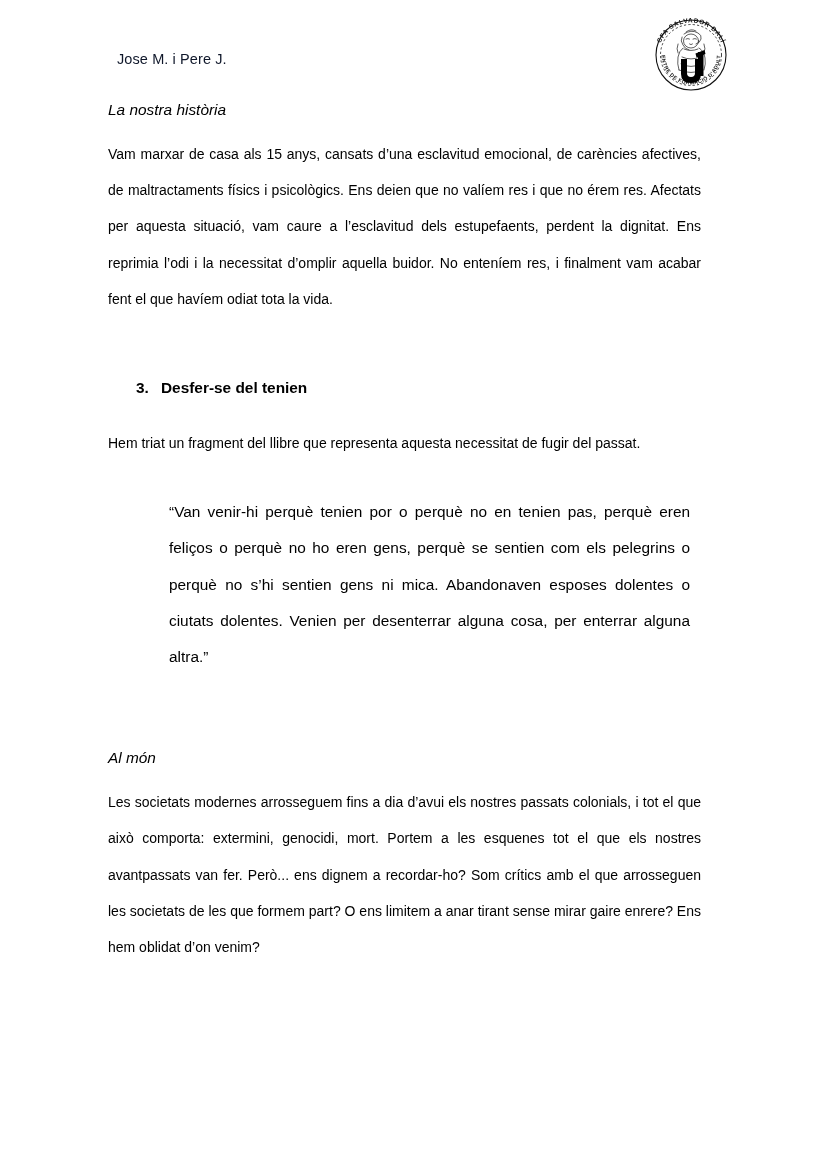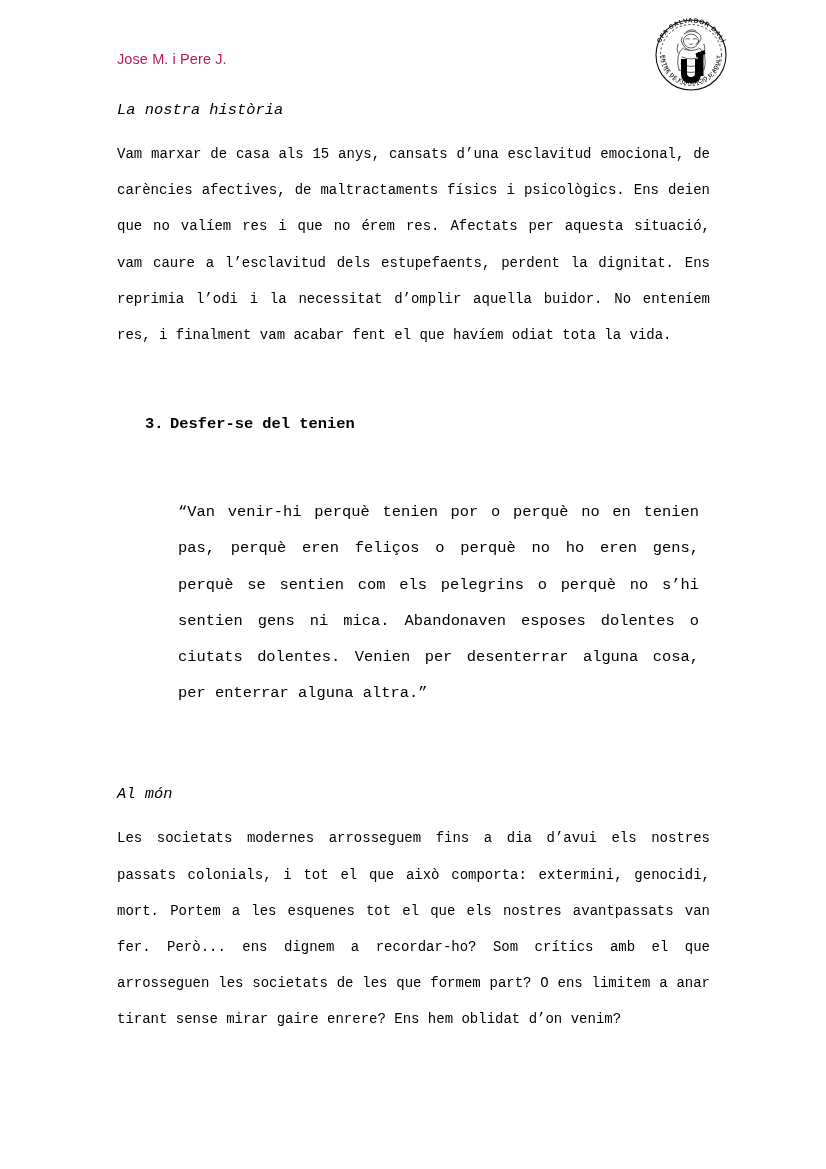--- a/index.html
+++ b/index.html
@@ -30,41 +30,40 @@
     width: 826px;
     height: 100px;
   }
   .header-name {
     position: absolute;
     left: 117px;
     top: 49px;
     font-size: 14.5px;
     line-height: 20px;
     letter-spacing: 0.1px;
-    color: #be185d;
+    color: #0f172a;
     white-space: nowrap;
   }
 
   
   .logo-seal {
     position: absolute;
     left: 648px;
     top: 12px;
     width: 86px;
     height: 86px;
   }
   .logo-seal svg { display: block; }
 
   
   .content {
     position: absolute;
-    left: 117px;
+    left: 108px;
     top: 98px;
     width: 593px;
-    font-family: Liberation Mono, monospace;
   }
 
   .sub-head {
     font-style: italic;
     font-size: 15.4px;
     line-height: 24px;
     margin: 0 0 14px 0;
     font-weight: 400;
   }
 
@@ -175,20 +174,21 @@
     <div class="gap-lg"></div>
 
     <div class="num-heading">
       <span class="num">3.</span>
       <span class="htext">Desfer-se del tenien</span>
     </div>
 
     <div class="head-gap-after"></div>
 
     <div>
+      <p class="body-par">Hem triat un fragment del llibre que representa aquesta necessitat de fugir del passat.</p>
 
       <div class="gap-quote-top"></div>
 
       <div class="quote-block">
         <p>“Van venir-hi perquè tenien por o perquè no en tenien pas, perquè eren feliços o perquè no ho eren gens, perquè se sentien com els pelegrins o perquè no s’hi sentien gens ni mica. Abandonaven esposes dolentes o ciutats dolentes. Venien per desenterrar alguna cosa, per enterrar alguna altra.”</p>
       </div>
     </div>
 
     <div class="gap-quote-bottom"></div>
 

